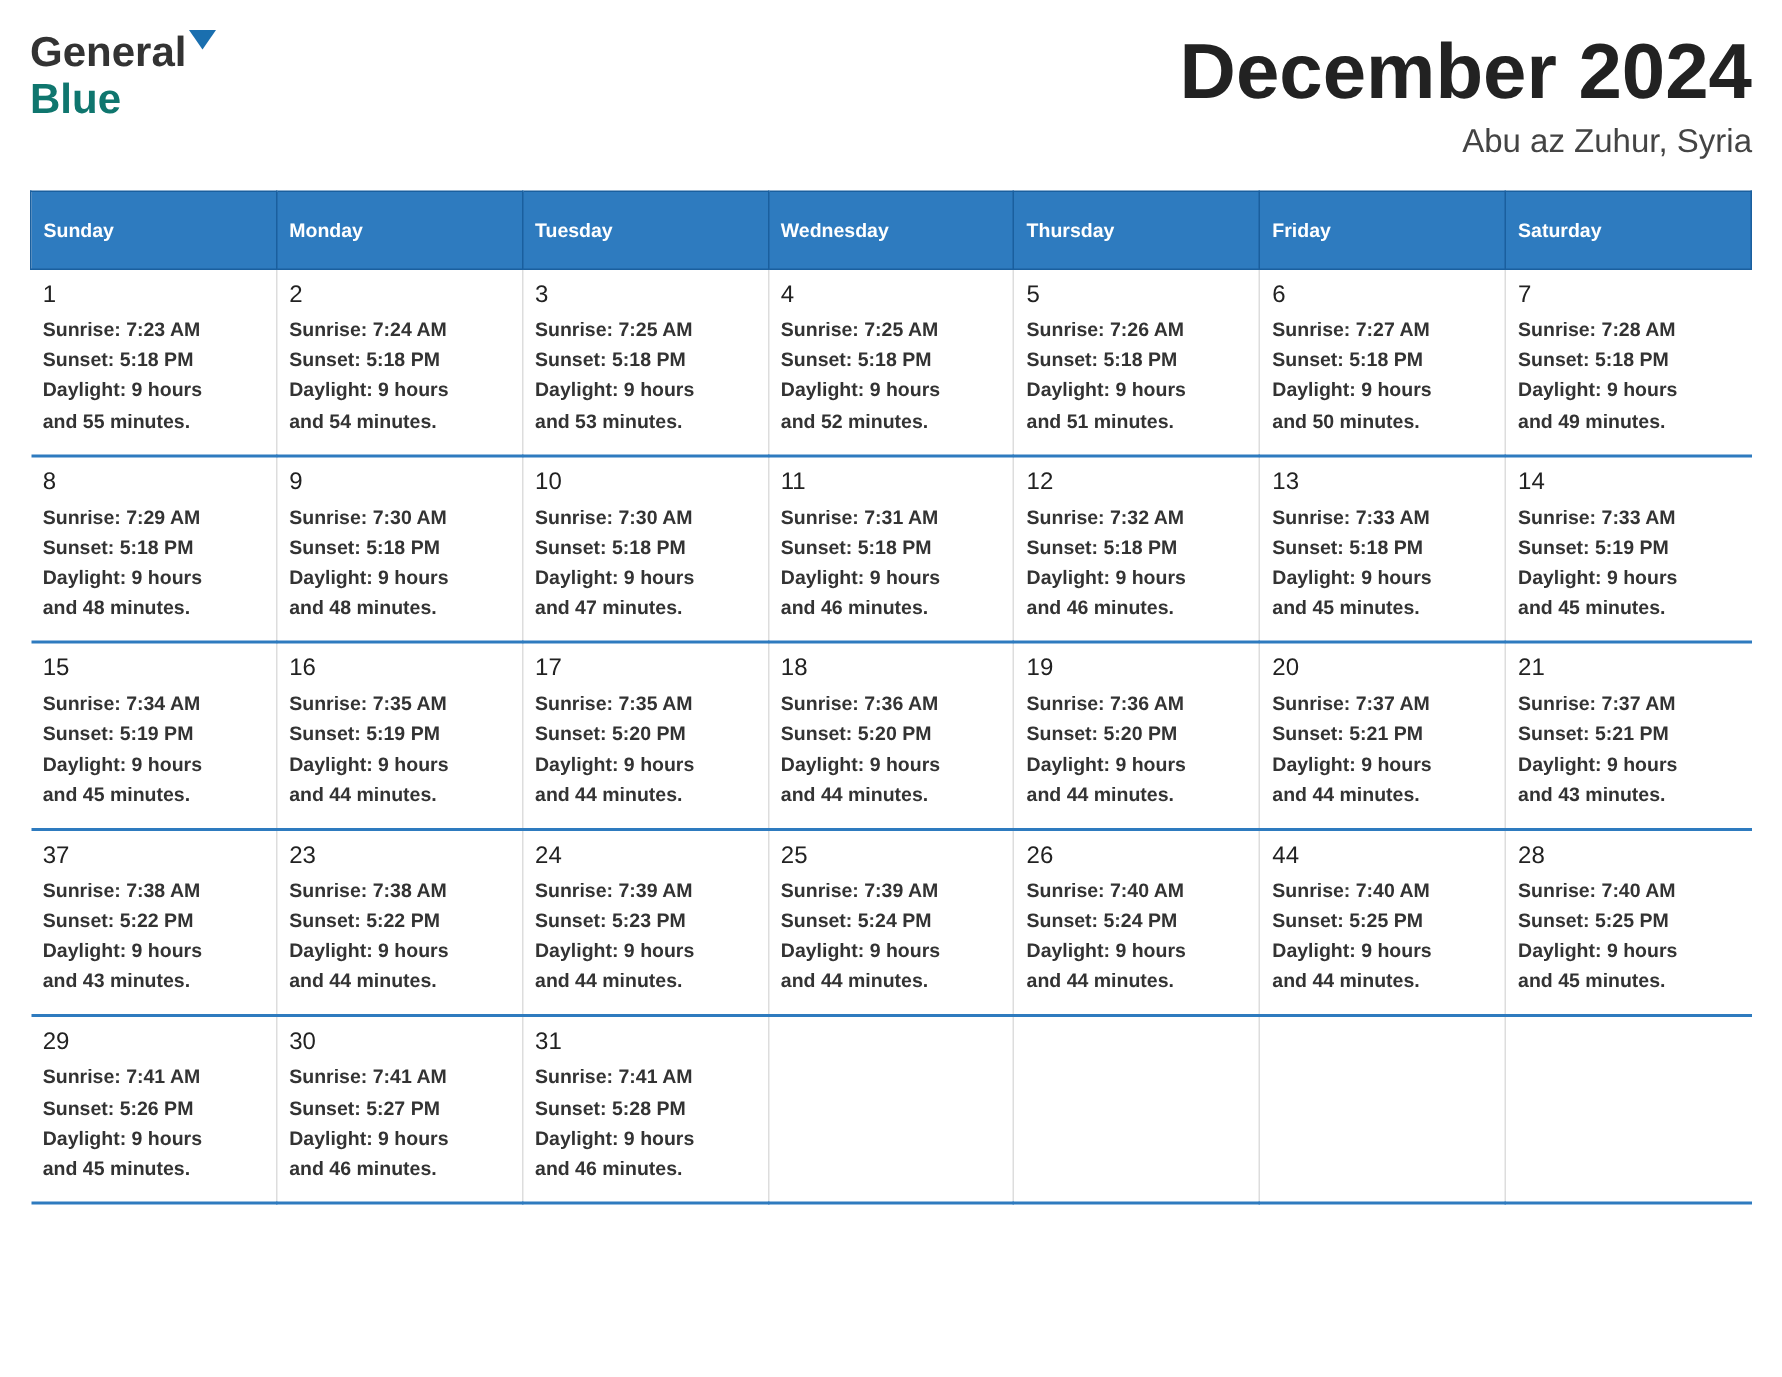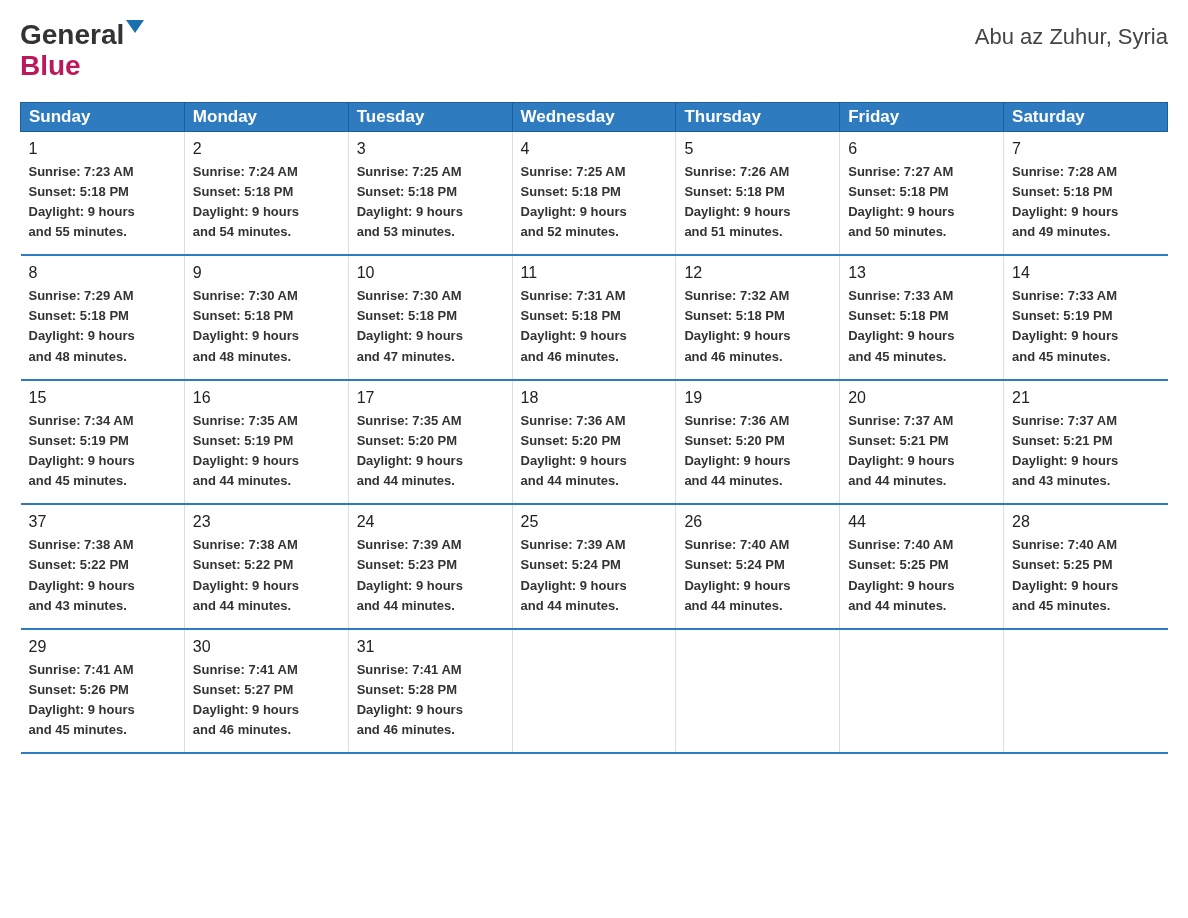--- a/index.html
+++ b/index.html
@@ -37,23 +37,23 @@
     }
     table {
       width: 100%;
       border-collapse: collapse;
     }
     thead tr {
       background-color: #2e7bbf;
     }
     thead th {
       color: #fff;
-      font-size: 17px;
+      font-size: 13px;
       font-weight: bold;
-      padding: 4px 8px;
+      padding: 18px 8px;
       text-align: left;
       border: 1px solid #1a5f9e;
     }
     tbody tr {
       border-bottom: 2px solid #2e7bbf;
     }
     tbody td {
       vertical-align: top;
       padding: 8px 8px 12px 8px;
       font-size: 13.5px;
@@ -85,34 +85,35 @@
     .logo-line1 .tri {
       display: inline-block;
       margin-left: 2px;
       width: 0; height: 0;
       border-left: 9px solid transparent;
       border-right: 9px solid transparent;
       border-top: 13px solid #1a6faf;
       vertical-align: middle;
       margin-bottom: -2px;
     }
-    .logo-line2 { color: #be185d; font-size: 28px; font-weight: bold; }
+    .logo-line2 { color: #0f766e; font-size: 28px; font-weight: bold; }
   </style>
 </head>
 <body>
 
 <div class="header">
   <div class="logo">
     <div class="logo-line1">
       <span class="gen">General</span>
       <span class="tri"></span>
     </div>
     <div class="logo-line2">Blue</div>
   </div>
   <div class="title-block">
+    <div class="month-title">December 2024</div>
     <div class="location">Abu az Zuhur, Syria</div>
   </div>
 </div>
 
 <table>
   <thead>
     <tr>
       <th>Sunday</th>
       <th>Monday</th>
       <th>Tuesday</th>

